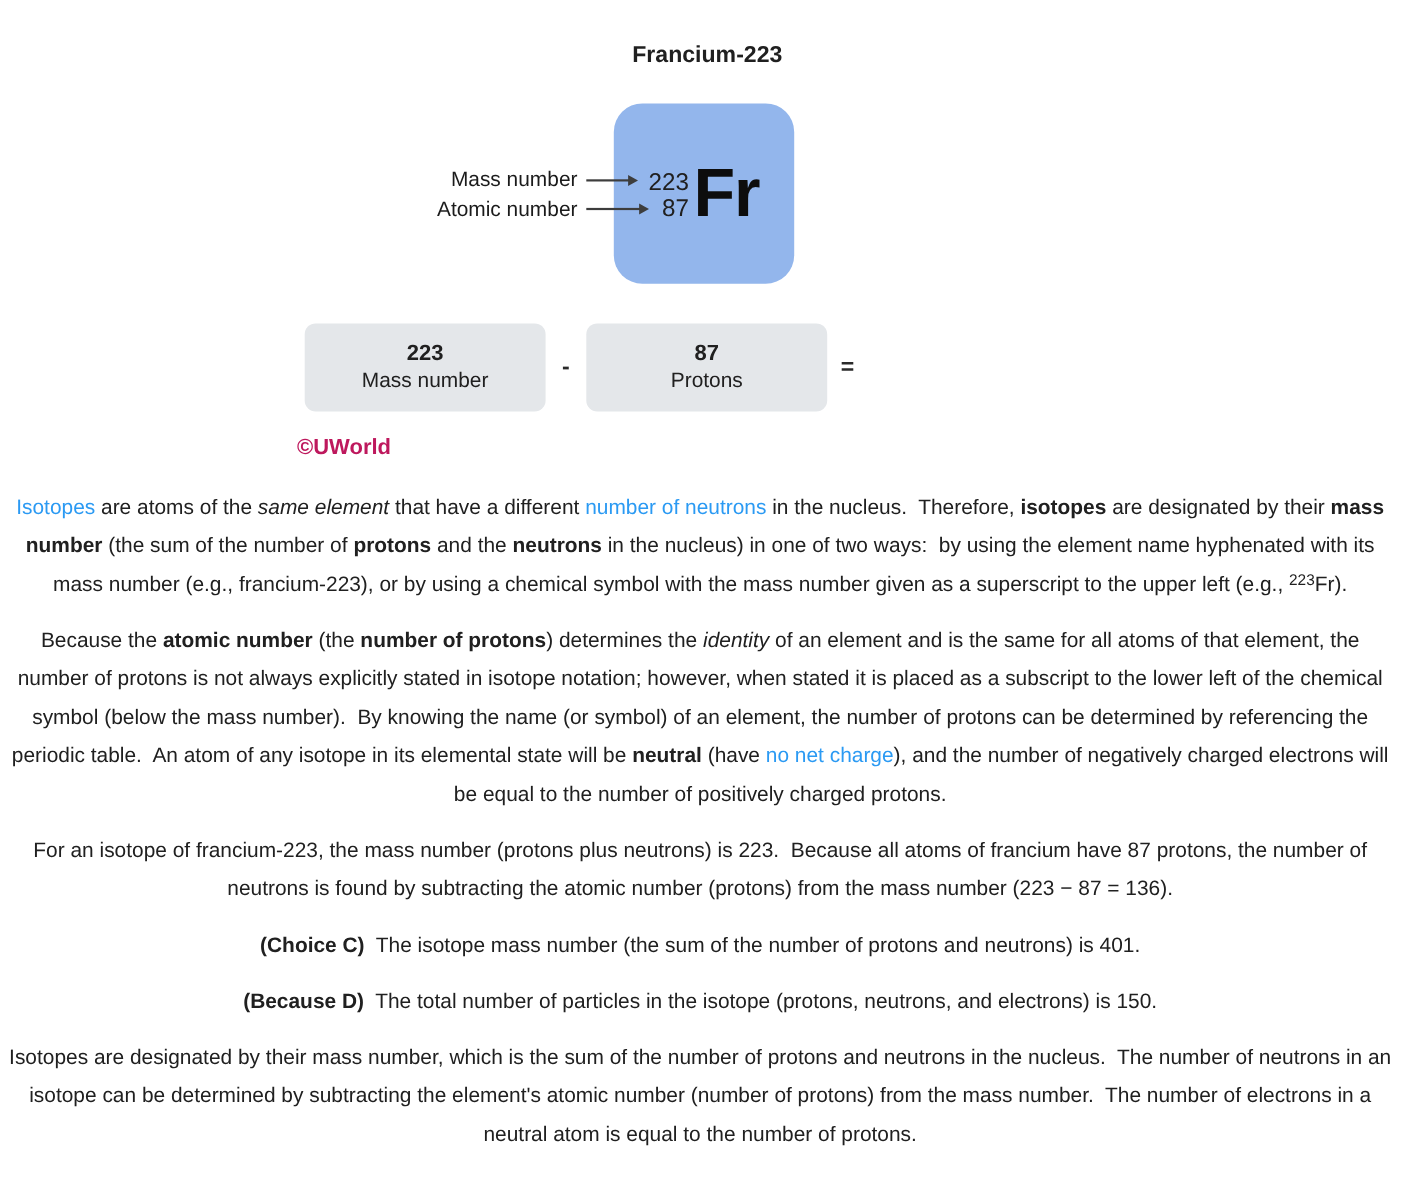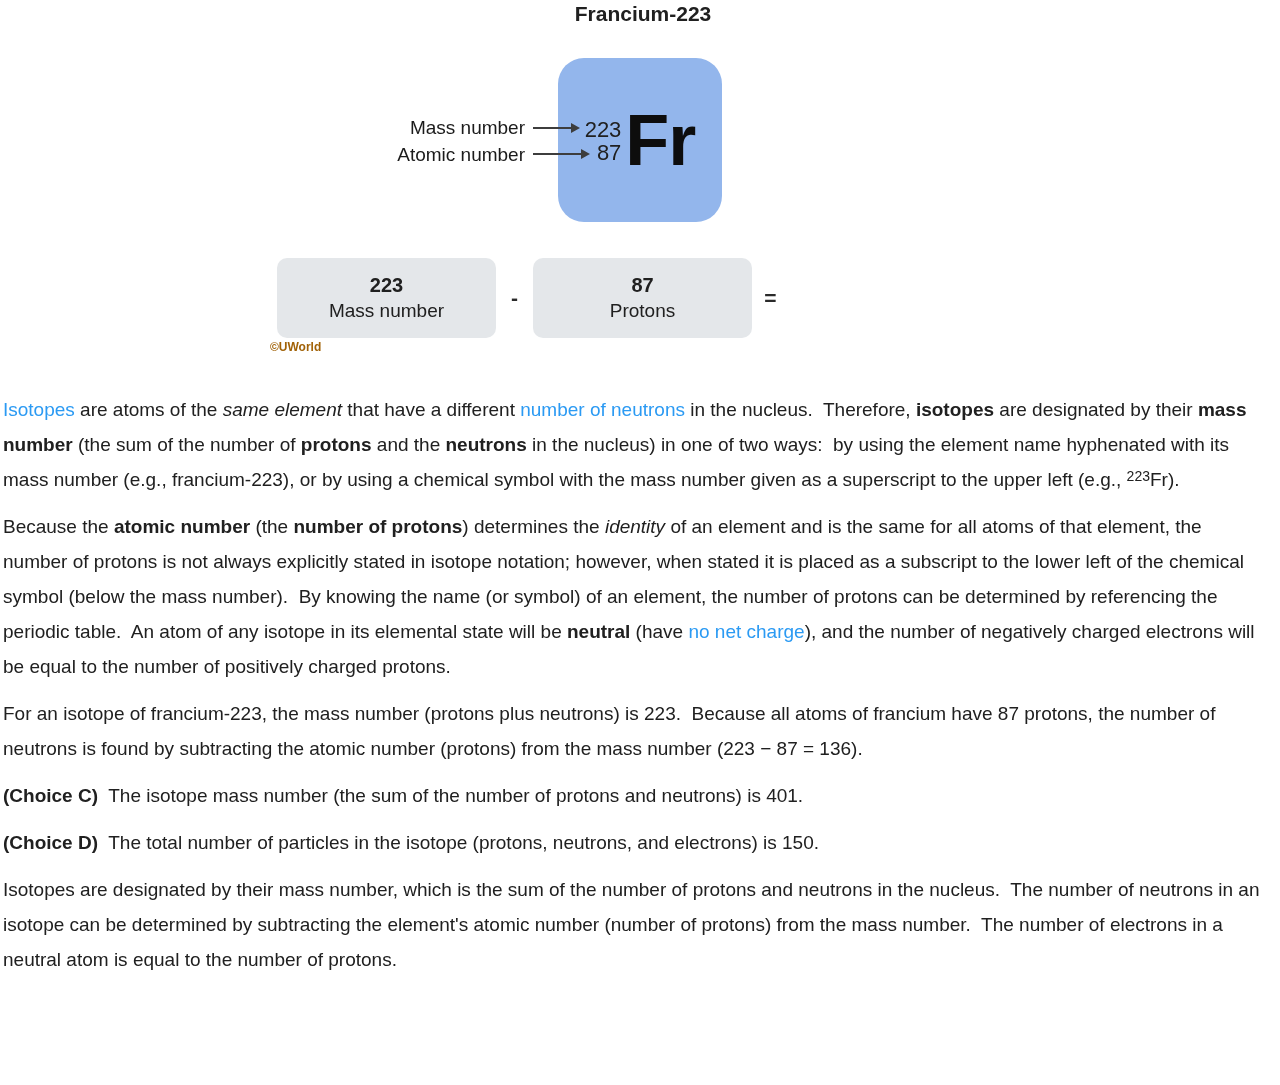--- a/index.html
+++ b/index.html
@@ -7,37 +7,37 @@
     --tile-blue:#93b6ec;
     --eq-gray:#e4e7ea;
     --text-color:#202020;
   }
   *{box-sizing:border-box;}
   html,body{margin:0;padding:0;}
   body{
     width:1280px;height:1085px;overflow:hidden;background:#ffffff;
     font-family:"Liberation Sans", sans-serif;color:var(--text-color);
   }
-  .figure{position:relative;height:392px;}
+  .figure{position:relative;height:392px;margin-top:36px;}
   .fig-title{
     position:absolute;top:2px;left:0;width:1286px;text-align:center;
     font-size:21px;font-weight:700;line-height:24px;
   }
   .element-box{
     position:absolute;left:558px;top:58px;width:164px;height:164px;
     background:var(--tile-blue);border-radius:26px;
   }
   .element-inner{
     display:flex;height:100%;align-items:center;justify-content:center;
   }
   .nums{
     text-align:right;font-size:22px;line-height:23px;margin-right:4px;margin-top:2px;
   }
   .symbol{
-    font-size:72px;font-weight:700;line-height:60px;color:#0d0d0d;letter-spacing:-1px;
+    font-size:62px;font-weight:700;line-height:60px;color:#0d0d0d;letter-spacing:-1px;
   }
   .callout{
     position:absolute;left:0;width:525px;text-align:right;
     font-size:19px;line-height:22px;color:#1b1b1b;
   }
   .mass-label{top:117px;}
   .atomic-label{top:144px;}
   .arrow{
     position:absolute;height:2px;background:#3d3d3d;z-index:2;
   }
@@ -54,25 +54,25 @@
   .eq-box{
     width:219px;height:80px;background:var(--eq-gray);border-radius:10px;
     display:flex;flex-direction:column;align-items:center;justify-content:center;
   }
   .eq-value{font-size:20px;font-weight:700;line-height:25px;}
   .eq-label{font-size:19px;line-height:25px;}
   .eq-op{
     width:37px;text-align:center;font-size:21px;font-weight:700;color:#2a2a2a;
   }
   .copyright{
-    position:absolute;left:270px;top:340px;font-size:12px;font-weight:700;color:#a16207;
+    position:absolute;left:270px;top:360px;font-size:20px;font-weight:700;color:#be185d;
   }
   .content{padding:0 10px 0 3px;}
   .content p{
-    margin:0 0 12px 0;font-size:19px;line-height:35px;white-space:pre-wrap;
+    margin:16px 0 12px 0;font-size:19px;line-height:35px;white-space:pre-wrap;text-align:center;
   }
   .content p.eo-heading{margin-bottom:0;}
   .content p:last-child{margin-bottom:0;}
   .seg-bold{font-weight:700;}
   .seg-italic{font-style:italic;}
   .seg-link{color:var(--link-color);text-decoration:none;cursor:pointer;}
   sup.seg-sup{font-size:14px;line-height:0;vertical-align:5px;}
 </style>
 </head>
 <body>
@@ -111,17 +111,17 @@
     </div>
 
     <div class="copyright">©UWorld</div>
   </div>
 
   <div class="content">
     <p><a href="#" class="seg-link">Isotopes</a><span> are atoms of the </span><span class="seg-italic">same element</span><span> that have a different </span><a href="#" class="seg-link">number of neutrons</a><span> in the nucleus.  Therefore, </span><span class="seg-bold">isotopes</span><span> are designated by their </span><span class="seg-bold">mass number</span><span> (the sum of the number of </span><span class="seg-bold">protons</span><span> and the </span><span class="seg-bold">neutrons</span><span> in the nucleus) in one of two ways:  by using the element name hyphenated with its mass number (e.g., francium-223), or by using a chemical symbol with the mass number given as a superscript to the upper left (e.g., </span><sup class="seg-sup">223</sup><span>Fr).</span></p>
     <p><span>Because the </span><span class="seg-bold">atomic number</span><span> (the </span><span class="seg-bold">number of protons</span><span>) determines the </span><span class="seg-italic">identity</span><span> of an element and is the same for all atoms of that element, the number of protons is not always explicitly stated in isotope notation; however, when stated it is placed as a subscript to the lower left of the chemical symbol (below the mass number).  By knowing the name (or symbol) of an element, the number of protons can be determined by referencing the periodic table.  An atom of any isotope in its elemental state will be </span><span class="seg-bold">neutral</span><span> (have </span><a href="#" class="seg-link">no net charge</a><span>), and the number of negatively charged electrons will be equal to the number of positively charged protons.</span></p>
     <p><span>For an isotope of francium-223, the mass number (protons plus neutrons) is 223.  Because all atoms of francium have 87 protons, the number of neutrons is found by subtracting the atomic number (protons) from the mass number (223 − 87 = 136).</span></p>
     <p><span class="seg-bold">(Choice C)</span><span>  The isotope mass number (the sum of the number of protons and neutrons) is 401.</span></p>
-    <p><span class="seg-bold">(Choice D)</span><span>  The total number of particles in the isotope (protons, neutrons, and electrons) is 150.</span></p>
+    <p><span class="seg-bold">(Because D)</span><span>  The total number of particles in the isotope (protons, neutrons, and electrons) is 150.</span></p>
     <p><span>Isotopes are designated by their mass number, which is the sum of the number of protons and neutrons in the nucleus.  The number of neutrons in an isotope can be determined by subtracting the element's atomic number (number of protons) from the mass number.  The number of electrons in a neutral atom is equal to the number of protons.</span></p>
   </div>
 
 </div>
 
 </body></html>

